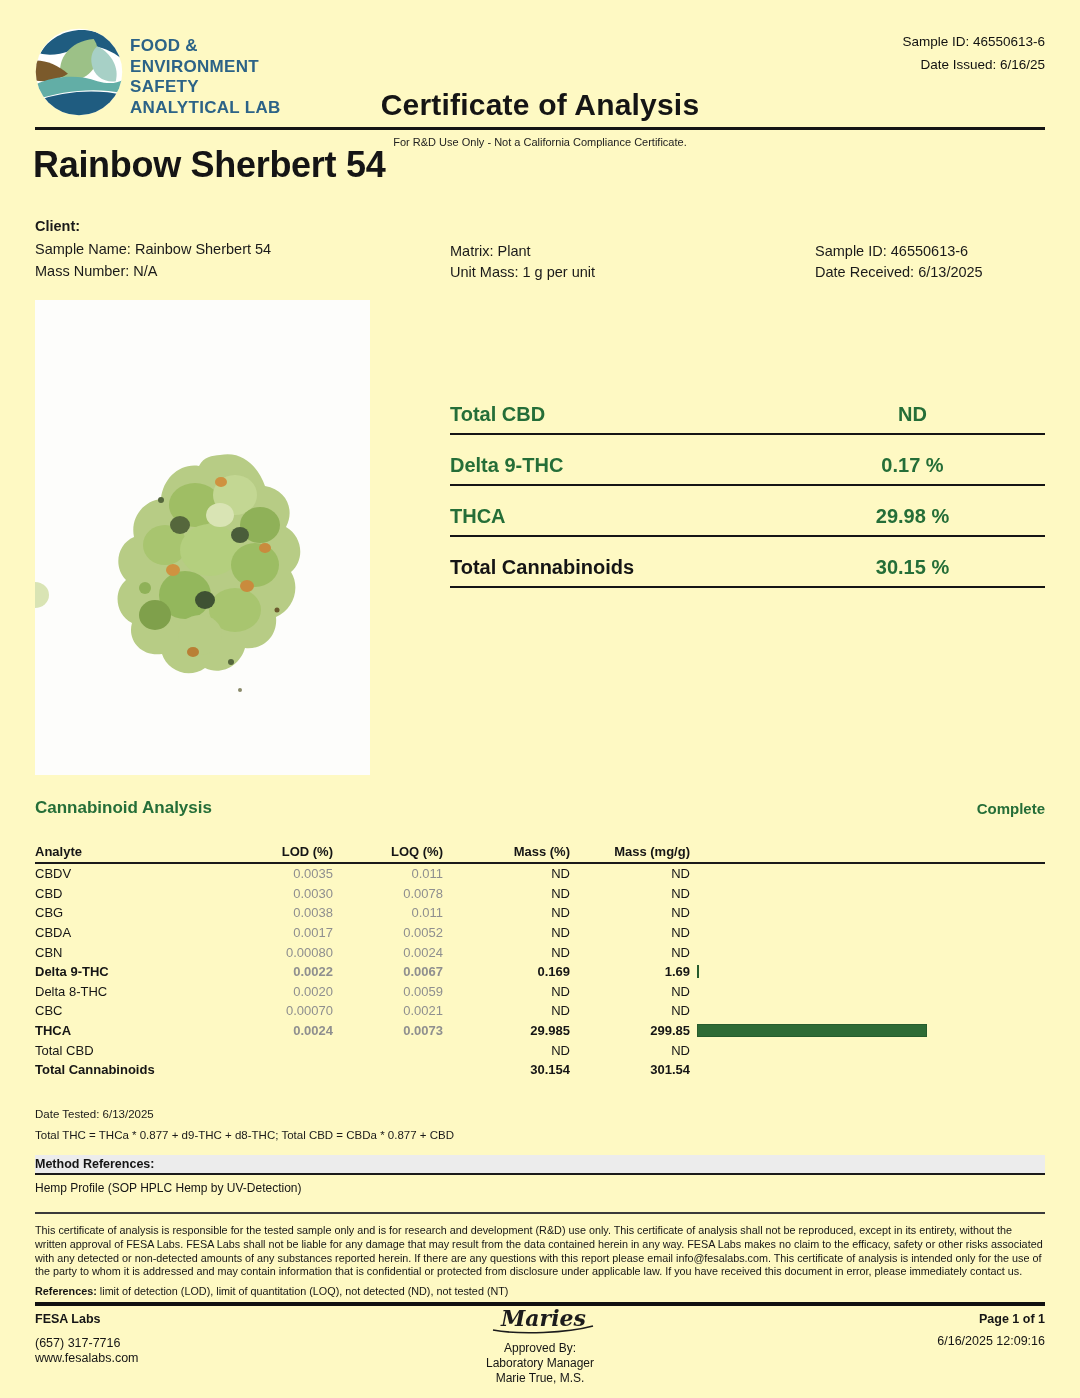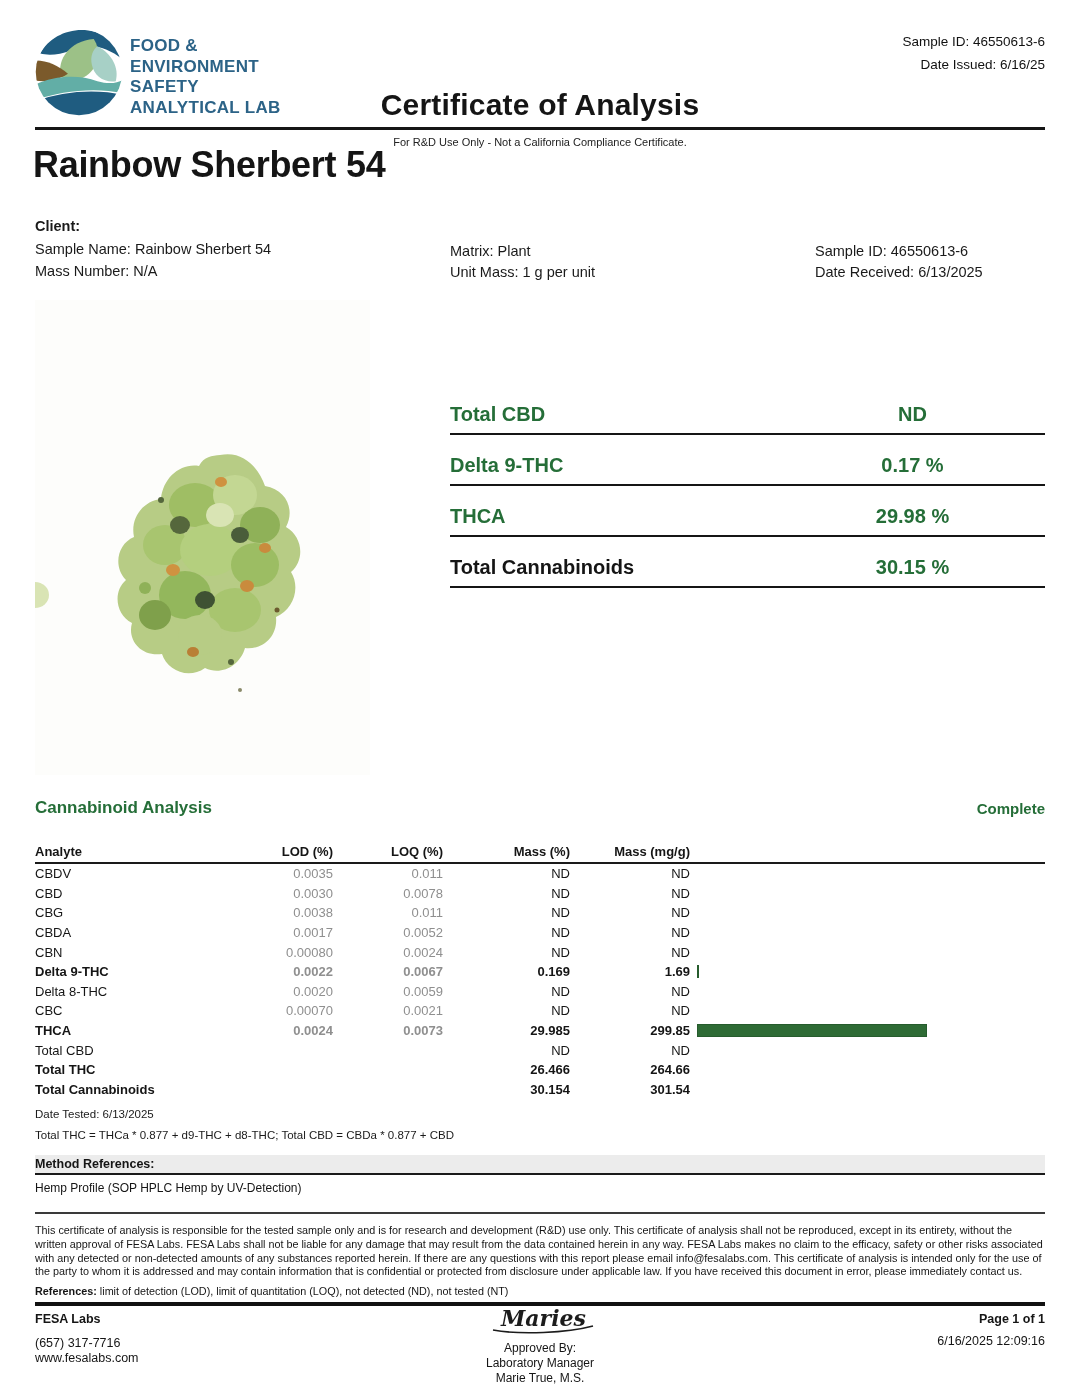--- a/index.html
+++ b/index.html
@@ -1,17 +1,17 @@
 <!DOCTYPE html>
 <html><head>
 <meta charset="utf-8">
 <style>
   html,body{margin:0;padding:0;background:#e9e9e9;}
   .page{
-    position:relative;width:1080px;height:1398px;background:#ffffff;
+    position:relative;width:1080px;height:1398px;background:#fef9c3;
     font-family:"Liberation Sans",sans-serif;color:#151515;overflow:hidden;
     margin:0 auto;
   }
   .abs{position:absolute;}
 
   
   .lab-name{left:130px;top:36px;font-size:17px;line-height:20.5px;font-weight:700;
     color:#2c6387;letter-spacing:.3px;white-space:pre-line;}
   .top-right{right:35px;top:30px;text-align:right;font-size:13.5px;line-height:23px;color:#111;}
   .doc-title{left:0;top:88px;width:100%;text-align:center;font-size:30px;font-weight:700;letter-spacing:.2px;}
@@ -249,28 +249,20 @@
         </div>
         <div class="trow">
           <span class="">Total CBD</span>
           <span class="num dim"></span>
           <span class="num dim"></span>
           <span class="num">ND</span>
           <span class="num">ND</span>
           <span class="barcell"></span>
         </div>
         <div class="trow bold">
-          <span class="">Total THC</span>
-          <span class="num dim"></span>
-          <span class="num dim"></span>
-          <span class="num">26.466</span>
-          <span class="num">264.66</span>
-          <span class="barcell"></span>
-        </div>
-        <div class="trow bold">
           <span class="">Total Cannabinoids</span>
           <span class="num dim"></span>
           <span class="num dim"></span>
           <span class="num">30.154</span>
           <span class="num">301.54</span>
           <span class="barcell"></span>
         </div>
       </div>
   </div>
 

